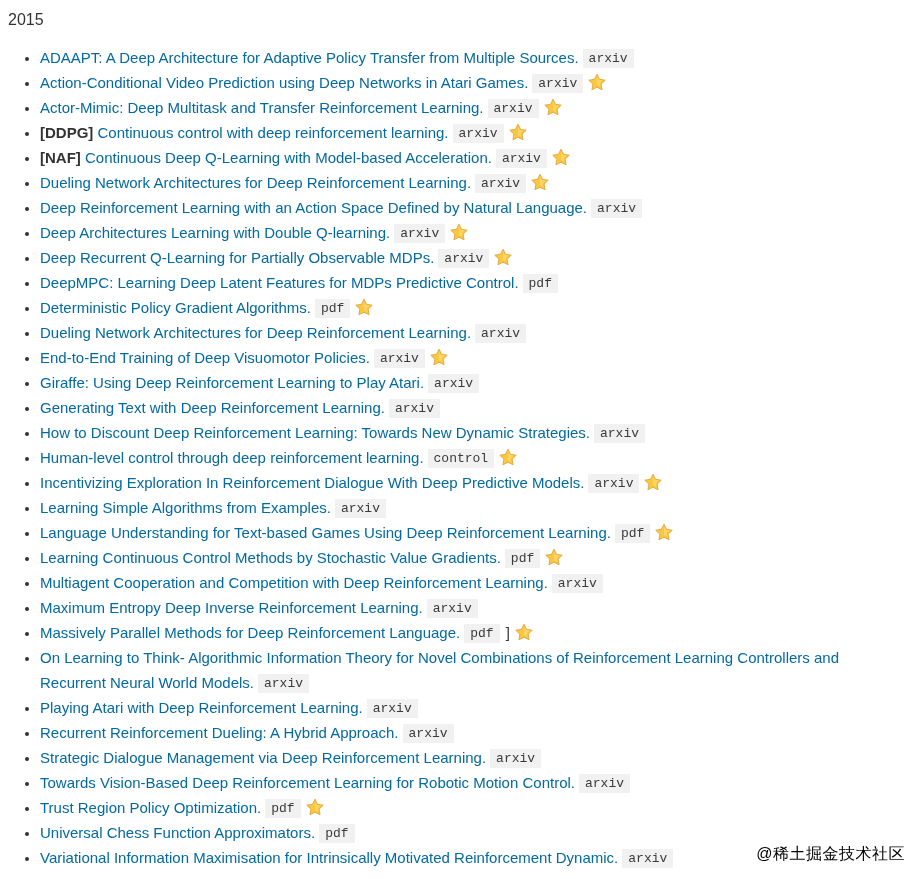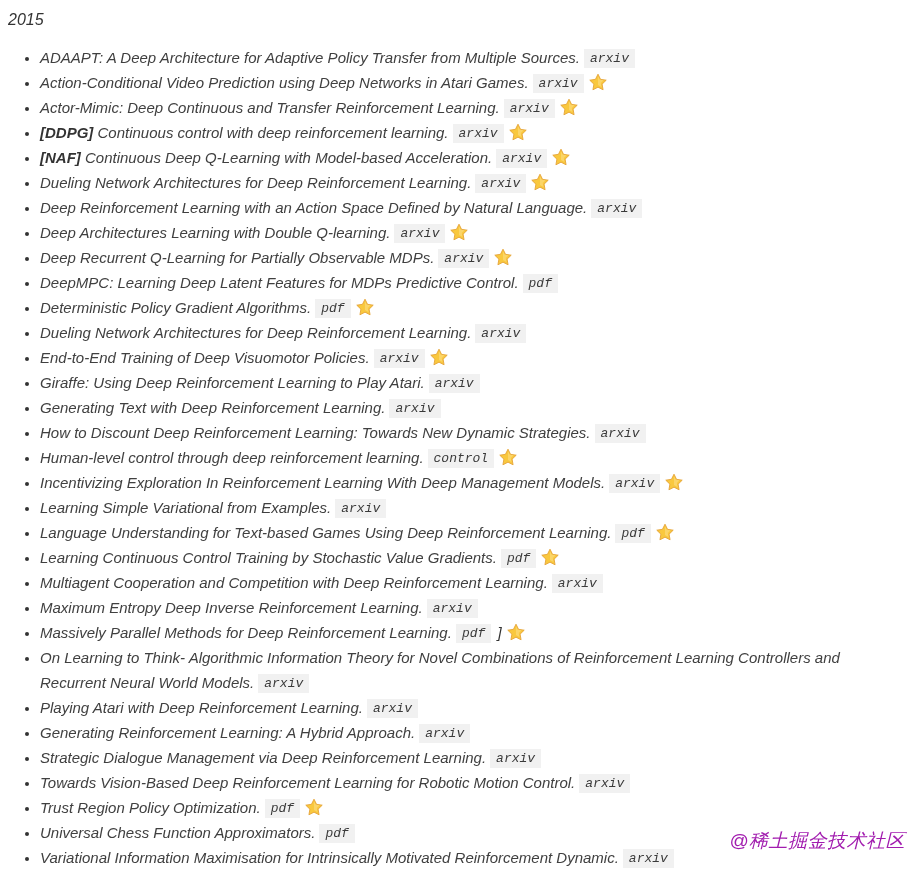--- a/index.html
+++ b/index.html
@@ -14,21 +14,20 @@
   body {
     font-family: "Liberation Sans", "DejaVu Sans", sans-serif;
     font-size: 15px;
     color: #333333;
     position: relative;
   }
   .page {
     width: 917px;
     height: 872px;
     position: relative;
-    font-style: italic;
   }
   .year-heading {
     font-size: 16px;
     font-weight: 400;
     color: #333333;
     margin: 0;
     padding: 10px 0 0 8px;
     line-height: 19px;
   }
   ul.paper-list {
@@ -37,21 +36,21 @@
     list-style: disc outside;
   }
   ul.paper-list li {
     line-height: 25px;
     color: #333333;
   }
   ul.paper-list li::marker {
     color: #333333;
     font-size: 13px;
   }
-  .paper-title { color: #404040; }
+  .paper-title { color: #0369a1; }
   .paper-prefix { font-weight: 700; }
   .badge {
     display: inline-block;
     font-family: "Liberation Mono", "DejaVu Sans Mono", monospace;
     font-size: 13px;
     line-height: 17px;
     color: #3a3a3a;
     background: #f1f1f1;
     border-radius: 0;
     padding: 1px 6px;
@@ -63,40 +62,40 @@
     display: inline-block;
     width: 18px;
     height: 18px;
     margin-left: 5px;
     vertical-align: -3px;
   }
   .star svg { display: block; width: 18px; height: 18px; }
   .watermark {
     position: absolute;
     right: 12px;
-    bottom: 18px;
-    font-size: 19px;
-    color: #a21caf;
+    bottom: 7px;
+    font-size: 16px;
+    color: #000000;
     letter-spacing: 0.5px;
   }
 </style>
 </head>
 <body>
 
 <div class="page">
 
   <h2 class="year-heading">2015</h2>
 
   <ul class="paper-list">
       <li><span class="paper-title">ADAAPT: A Deep Architecture for Adaptive Policy Transfer from Multiple Sources.</span><span class="badge">arxiv</span></li>
       <li><span class="paper-title">Action-Conditional Video Prediction using Deep Networks in Atari Games.</span><span class="badge">arxiv</span><span class="star"><svg viewBox="0 0 24 24" xmlns="http://www.w3.org/2000/svg">
             <path d="M12 1.6l3.38 6.85 7.56 1.1-5.47 5.33 1.29 7.53L12 18.86l-6.76 3.55 1.29-7.53L1.06 9.55l7.56-1.1z" fill="#f9c83e" stroke="#e5a439" stroke-width="1.2" stroke-linejoin="round"></path>
             <path d="M12 4.4l2.3 4.66 5.14.75-3.72 3.63.88 5.12L12 16.14z" fill="#fde08a" opacity="0.55"></path>
           </svg></span></li>
-      <li><span class="paper-title">Actor-Mimic: Deep Continuous and Transfer Reinforcement Learning.</span><span class="badge">arxiv</span><span class="star"><svg viewBox="0 0 24 24" xmlns="http://www.w3.org/2000/svg">
+      <li><span class="paper-title">Actor-Mimic: Deep Multitask and Transfer Reinforcement Learning.</span><span class="badge">arxiv</span><span class="star"><svg viewBox="0 0 24 24" xmlns="http://www.w3.org/2000/svg">
             <path d="M12 1.6l3.38 6.85 7.56 1.1-5.47 5.33 1.29 7.53L12 18.86l-6.76 3.55 1.29-7.53L1.06 9.55l7.56-1.1z" fill="#f9c83e" stroke="#e5a439" stroke-width="1.2" stroke-linejoin="round"></path>
             <path d="M12 4.4l2.3 4.66 5.14.75-3.72 3.63.88 5.12L12 16.14z" fill="#fde08a" opacity="0.55"></path>
           </svg></span></li>
       <li><strong class="paper-prefix">[DDPG] </strong><span class="paper-title">Continuous control with deep reinforcement learning.</span><span class="badge">arxiv</span><span class="star"><svg viewBox="0 0 24 24" xmlns="http://www.w3.org/2000/svg">
             <path d="M12 1.6l3.38 6.85 7.56 1.1-5.47 5.33 1.29 7.53L12 18.86l-6.76 3.55 1.29-7.53L1.06 9.55l7.56-1.1z" fill="#f9c83e" stroke="#e5a439" stroke-width="1.2" stroke-linejoin="round"></path>
             <path d="M12 4.4l2.3 4.66 5.14.75-3.72 3.63.88 5.12L12 16.14z" fill="#fde08a" opacity="0.55"></path>
           </svg></span></li>
       <li><strong class="paper-prefix">[NAF] </strong><span class="paper-title">Continuous Deep Q-Learning with Model-based Acceleration.</span><span class="badge">arxiv</span><span class="star"><svg viewBox="0 0 24 24" xmlns="http://www.w3.org/2000/svg">
             <path d="M12 1.6l3.38 6.85 7.56 1.1-5.47 5.33 1.29 7.53L12 18.86l-6.76 3.55 1.29-7.53L1.06 9.55l7.56-1.1z" fill="#f9c83e" stroke="#e5a439" stroke-width="1.2" stroke-linejoin="round"></path>
             <path d="M12 4.4l2.3 4.66 5.14.75-3.72 3.63.88 5.12L12 16.14z" fill="#fde08a" opacity="0.55"></path>
@@ -124,42 +123,42 @@
             <path d="M12 1.6l3.38 6.85 7.56 1.1-5.47 5.33 1.29 7.53L12 18.86l-6.76 3.55 1.29-7.53L1.06 9.55l7.56-1.1z" fill="#f9c83e" stroke="#e5a439" stroke-width="1.2" stroke-linejoin="round"></path>
             <path d="M12 4.4l2.3 4.66 5.14.75-3.72 3.63.88 5.12L12 16.14z" fill="#fde08a" opacity="0.55"></path>
           </svg></span></li>
       <li><span class="paper-title">Giraffe: Using Deep Reinforcement Learning to Play Atari.</span><span class="badge">arxiv</span></li>
       <li><span class="paper-title">Generating Text with Deep Reinforcement Learning.</span><span class="badge">arxiv</span></li>
       <li><span class="paper-title">How to Discount Deep Reinforcement Learning: Towards New Dynamic Strategies.</span><span class="badge">arxiv</span></li>
       <li><span class="paper-title">Human-level control through deep reinforcement learning.</span><span class="badge">control</span><span class="star"><svg viewBox="0 0 24 24" xmlns="http://www.w3.org/2000/svg">
             <path d="M12 1.6l3.38 6.85 7.56 1.1-5.47 5.33 1.29 7.53L12 18.86l-6.76 3.55 1.29-7.53L1.06 9.55l7.56-1.1z" fill="#f9c83e" stroke="#e5a439" stroke-width="1.2" stroke-linejoin="round"></path>
             <path d="M12 4.4l2.3 4.66 5.14.75-3.72 3.63.88 5.12L12 16.14z" fill="#fde08a" opacity="0.55"></path>
           </svg></span></li>
-      <li><span class="paper-title">Incentivizing Exploration In Reinforcement Learning With Deep Management Models.</span><span class="badge">arxiv</span><span class="star"><svg viewBox="0 0 24 24" xmlns="http://www.w3.org/2000/svg">
+      <li><span class="paper-title">Incentivizing Exploration In Reinforcement Dialogue With Deep Predictive Models.</span><span class="badge">arxiv</span><span class="star"><svg viewBox="0 0 24 24" xmlns="http://www.w3.org/2000/svg">
             <path d="M12 1.6l3.38 6.85 7.56 1.1-5.47 5.33 1.29 7.53L12 18.86l-6.76 3.55 1.29-7.53L1.06 9.55l7.56-1.1z" fill="#f9c83e" stroke="#e5a439" stroke-width="1.2" stroke-linejoin="round"></path>
             <path d="M12 4.4l2.3 4.66 5.14.75-3.72 3.63.88 5.12L12 16.14z" fill="#fde08a" opacity="0.55"></path>
           </svg></span></li>
-      <li><span class="paper-title">Learning Simple Variational from Examples.</span><span class="badge">arxiv</span></li>
+      <li><span class="paper-title">Learning Simple Algorithms from Examples.</span><span class="badge">arxiv</span></li>
       <li><span class="paper-title">Language Understanding for Text-based Games Using Deep Reinforcement Learning.</span><span class="badge">pdf</span><span class="star"><svg viewBox="0 0 24 24" xmlns="http://www.w3.org/2000/svg">
             <path d="M12 1.6l3.38 6.85 7.56 1.1-5.47 5.33 1.29 7.53L12 18.86l-6.76 3.55 1.29-7.53L1.06 9.55l7.56-1.1z" fill="#f9c83e" stroke="#e5a439" stroke-width="1.2" stroke-linejoin="round"></path>
             <path d="M12 4.4l2.3 4.66 5.14.75-3.72 3.63.88 5.12L12 16.14z" fill="#fde08a" opacity="0.55"></path>
           </svg></span></li>
-      <li><span class="paper-title">Learning Continuous Control Training by Stochastic Value Gradients.</span><span class="badge">pdf</span><span class="star"><svg viewBox="0 0 24 24" xmlns="http://www.w3.org/2000/svg">
+      <li><span class="paper-title">Learning Continuous Control Methods by Stochastic Value Gradients.</span><span class="badge">pdf</span><span class="star"><svg viewBox="0 0 24 24" xmlns="http://www.w3.org/2000/svg">
             <path d="M12 1.6l3.38 6.85 7.56 1.1-5.47 5.33 1.29 7.53L12 18.86l-6.76 3.55 1.29-7.53L1.06 9.55l7.56-1.1z" fill="#f9c83e" stroke="#e5a439" stroke-width="1.2" stroke-linejoin="round"></path>
             <path d="M12 4.4l2.3 4.66 5.14.75-3.72 3.63.88 5.12L12 16.14z" fill="#fde08a" opacity="0.55"></path>
           </svg></span></li>
       <li><span class="paper-title">Multiagent Cooperation and Competition with Deep Reinforcement Learning.</span><span class="badge">arxiv</span></li>
       <li><span class="paper-title">Maximum Entropy Deep Inverse Reinforcement Learning.</span><span class="badge">arxiv</span></li>
-      <li><span class="paper-title">Massively Parallel Methods for Deep Reinforcement Learning.</span><span class="badge">pdf</span><span class="paper-suffix"> ]</span><span class="star"><svg viewBox="0 0 24 24" xmlns="http://www.w3.org/2000/svg">
+      <li><span class="paper-title">Massively Parallel Methods for Deep Reinforcement Language.</span><span class="badge">pdf</span><span class="paper-suffix"> ]</span><span class="star"><svg viewBox="0 0 24 24" xmlns="http://www.w3.org/2000/svg">
             <path d="M12 1.6l3.38 6.85 7.56 1.1-5.47 5.33 1.29 7.53L12 18.86l-6.76 3.55 1.29-7.53L1.06 9.55l7.56-1.1z" fill="#f9c83e" stroke="#e5a439" stroke-width="1.2" stroke-linejoin="round"></path>
             <path d="M12 4.4l2.3 4.66 5.14.75-3.72 3.63.88 5.12L12 16.14z" fill="#fde08a" opacity="0.55"></path>
           </svg></span></li>
       <li><span class="paper-title">On Learning to Think- Algorithmic Information Theory for Novel Combinations of Reinforcement Learning Controllers and Recurrent Neural World Models.</span><span class="badge">arxiv</span></li>
       <li><span class="paper-title">Playing Atari with Deep Reinforcement Learning.</span><span class="badge">arxiv</span></li>
-      <li><span class="paper-title">Generating Reinforcement Learning: A Hybrid Approach.</span><span class="badge">arxiv</span></li>
+      <li><span class="paper-title">Recurrent Reinforcement Dueling: A Hybrid Approach.</span><span class="badge">arxiv</span></li>
       <li><span class="paper-title">Strategic Dialogue Management via Deep Reinforcement Learning.</span><span class="badge">arxiv</span></li>
       <li><span class="paper-title">Towards Vision-Based Deep Reinforcement Learning for Robotic Motion Control.</span><span class="badge">arxiv</span></li>
       <li><span class="paper-title">Trust Region Policy Optimization.</span><span class="badge">pdf</span><span class="star"><svg viewBox="0 0 24 24" xmlns="http://www.w3.org/2000/svg">
             <path d="M12 1.6l3.38 6.85 7.56 1.1-5.47 5.33 1.29 7.53L12 18.86l-6.76 3.55 1.29-7.53L1.06 9.55l7.56-1.1z" fill="#f9c83e" stroke="#e5a439" stroke-width="1.2" stroke-linejoin="round"></path>
             <path d="M12 4.4l2.3 4.66 5.14.75-3.72 3.63.88 5.12L12 16.14z" fill="#fde08a" opacity="0.55"></path>
           </svg></span></li>
       <li><span class="paper-title">Universal Chess Function Approximators.</span><span class="badge">pdf</span></li>
       <li><span class="paper-title">Variational Information Maximisation for Intrinsically Motivated Reinforcement Dynamic.</span><span class="badge">arxiv</span></li>
     </ul>
 

